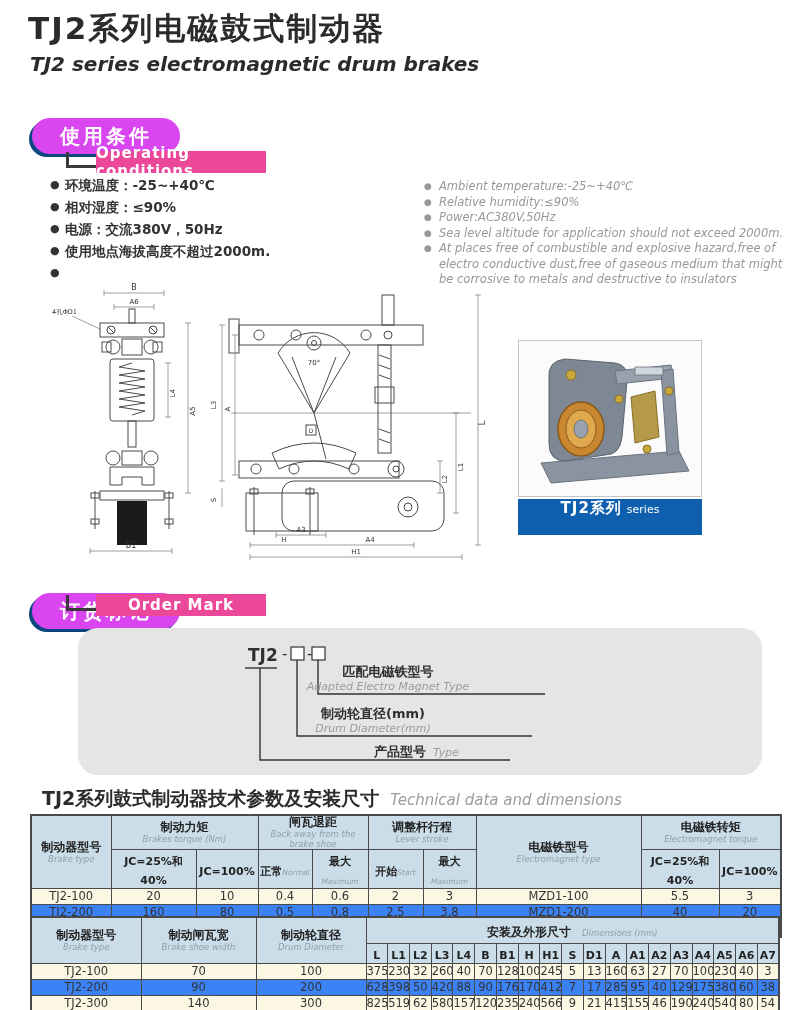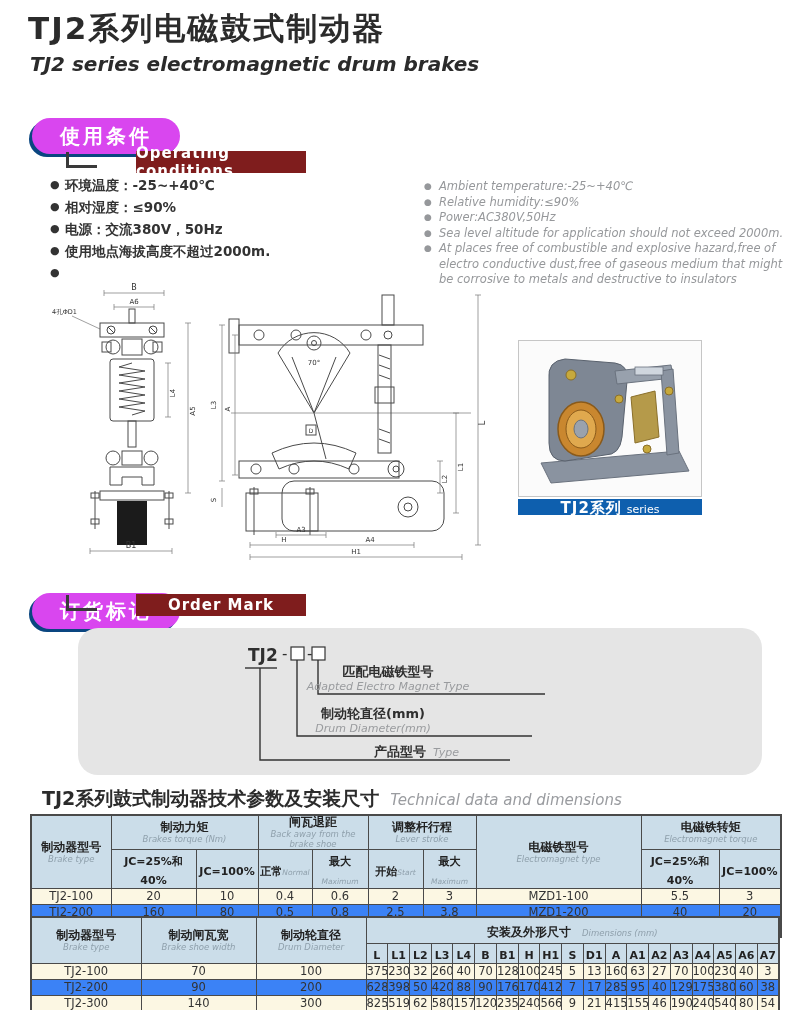--- a/index.html
+++ b/index.html
@@ -8,41 +8,41 @@
 
   
   .page-title-zh{left:28px;top:8px;font-size:31px;font-weight:bold;letter-spacing:2px;color:#2b2b2b;}
   .page-title-en{left:30px;top:52px;font-size:20px;font-weight:bold;font-style:italic;color:#2b2b2b;letter-spacing:0px;}
 
   
   .badge-blue{width:148px;height:36px;border-radius:18px;background:#d946ef;color:#fff;
     font-size:20px;font-weight:bold;letter-spacing:3px;display:flex;align-items:center;justify-content:center;
     box-shadow:-3px 3px 0 #0a4680;}
   .connector{width:28px;height:13px;border-left:3px solid #3a3a3a;border-bottom:3px solid #3a3a3a;}
-  .badge-gray{width:170px;height:22px;background:#7f1d1d;color:#fff;font-size:15px;font-weight:bold;
-    display:flex;align-items:center;justify-content:center;letter-spacing:1px;margin-left:40px;}
+  .badge-gray{width:170px;height:22px;background:#ec4899;color:#fff;font-size:15px;font-weight:bold;
+    display:flex;align-items:center;justify-content:center;letter-spacing:1px;}
 
   
   ul.cond{list-style:none;margin:0;padding:0;}
   ul.cond li{position:relative;padding-left:15px;}
   .cond-zh{left:50px;top:174px;width:365px;font-size:13.5px;font-weight:600;color:#333;line-height:22px;}
   .cond-en{left:424px;top:179px;width:366px;font-size:11.5px;font-style:italic;color:#96989b;line-height:15.5px;}
   .bullet{position:absolute;left:0;top:0;}
   .cond-zh .bullet{font-size:11px;}
   .cond-en .bullet{font-size:9px;}
 
   
   .drawing{left:26px;top:283px;}
   .drawing svg .shape{stroke:#4a4a4a;stroke-width:1;fill:none;}
   .drawing svg .dim{stroke:#777;stroke-width:0.7;fill:none;}
   .drawing svg text{fill:#333;font-family:"DejaVu Sans",sans-serif;}
 
   
   .photo-frame{left:518px;top:340px;width:182px;height:155px;background:#fdfdfd;border:1px solid #c6c6c6;}
-  .photo-caption{left:518px;top:499px;width:184px;height:16px;background:#0e5fae;color:#fff;
+  .photo-caption{left:518px;top:499px;width:184px;height:36px;background:#0e5fae;color:#fff;
     display:flex;align-items:baseline;justify-content:center;}
   .photo-caption .zh{font-size:15px;font-weight:bold;letter-spacing:1px;}
   .photo-caption .en{font-size:11px;margin-left:5px;}
 
   
   .order-panel{left:78px;top:628px;width:684px;height:147px;background:#e5e5e5;border-radius:20px;}
   .order-panel svg text{font-family:"DejaVu Sans",sans-serif;}
   .op-line{stroke:#333;stroke-width:1.4;fill:none;}
   .op-zh{font-size:13px;font-weight:bold;fill:#2f2f2f;}
   .op-en{font-size:11px;font-style:italic;fill:#999b9e;}

